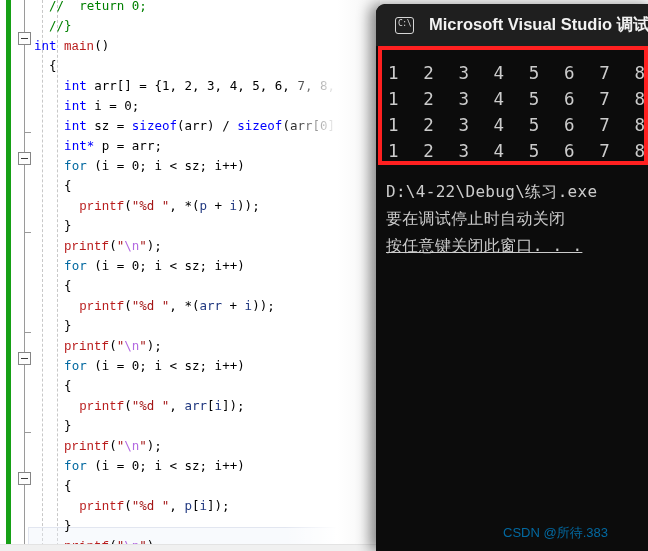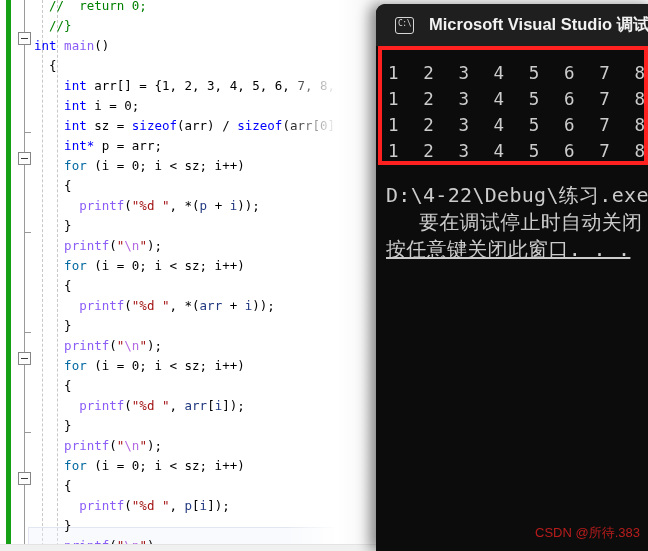--- a/index.html
+++ b/index.html
@@ -83,21 +83,21 @@
     top: -4px;
     font-family: "DejaVu Sans Mono", "Liberation Mono", monospace;
     font-size: 12.5px;
     line-height: 20px;
     white-space: pre;
     color: #000000;
   }
   #code .ln { display: block; height: 20px; }
   .k-type  { color: #0000ff; margin-top: 15px; }   
   .k-ctrl  { color: #0369a1; }   
-  .k-func  { color: #8b5cf6; }   
+  .k-func  { color: #b91c1c; font-family: Liberation Mono, monospace; }   
   .k-str   { color: #a31515; }   
   .k-esc   { color: #b36ae2; }   
   .k-cmt   { color: #008000; }   
   .k-id    { color: #1f377f; }   
   .k-plain { color: #000000; }
 
   
   .cur-line {
     position: absolute;
     left: 28px;
@@ -193,21 +193,21 @@
     font-family: "DejaVu Sans Mono", "Liberation Mono", monospace;
     font-size: 17.5px;
     color: #cccccc;
     white-space: pre;
     letter-spacing: 1.2px;
   }
   .msg-line {
     position: absolute;
     left: 10px;
     font-family: "DejaVu Sans Mono", "Liberation Mono", monospace;
-    font-size: 20px;
+    font-size: 16px;
     color: #cccccc;
     white-space: nowrap;
     letter-spacing: 0.3px;
   }
 
   
   #red-box {
     position: absolute;
     left: 378px;
     top: 46px;
@@ -216,25 +216,24 @@
     border: 4px solid #ff2020;
     box-sizing: border-box;
     pointer-events: none;
   }
 
   
   #watermark {
     position: absolute;
     left: 503px;
     top: 524px;
-    color: #b91c1c;
+    color: #0369a1;
     font-family: "Liberation Sans", sans-serif;
     font-size: 13px;
     white-space: nowrap;
-    margin-left: 32px;
   }
 </style>
 </head>
 <body>
 
 <div id="screen">
 
   <div id="editor">
 
     <div class="change-bar"></div>
@@ -274,21 +273,21 @@
 
     <div id="console-body">
       <div id="console-output-rows">
           <div class="out-line" style="top: 17px;">1  2  3  4  5  6  7  8  9  10</div>
           <div class="out-line" style="top: 43px;">1  2  3  4  5  6  7  8  9  10</div>
           <div class="out-line" style="top: 69px;">1  2  3  4  5  6  7  8  9  10</div>
           <div class="out-line" style="top: 95px;">1  2  3  4  5  6  7  8  9  10</div>
         </div>
       <div id="console-messages">
           <div class="msg-line" style="top: 136px;">D:\4-22\Debug\练习.exe</div>
-          <div class="msg-line" style="top: 163px; margin-left: 33px;">要在调试停止时自动关闭</div>
+          <div class="msg-line" style="top: 163px;">要在调试停止时自动关闭</div>
           <div class="msg-line" style="top: 190px; text-decoration: underline;">按任意键关闭此窗口. . .</div>
         </div>
     </div>
   </div>
 
   <div id="red-box"></div>
 
   <div id="watermark">CSDN @所待.383</div>
 
 </div>

